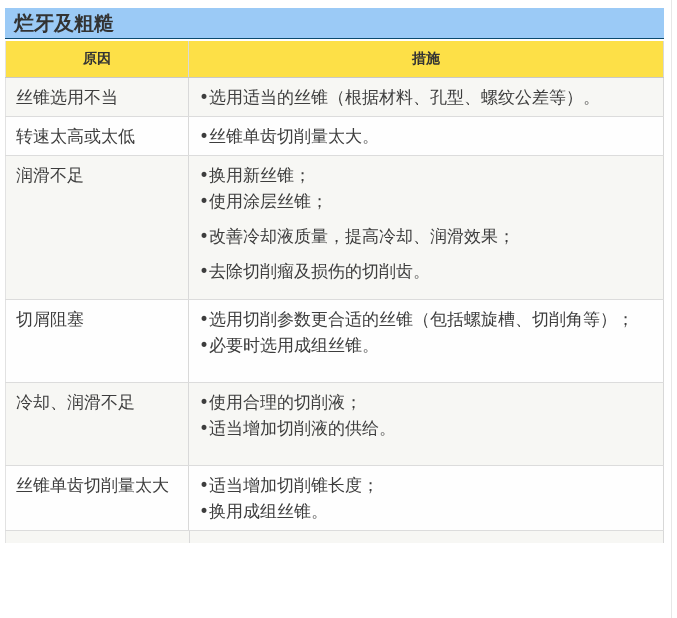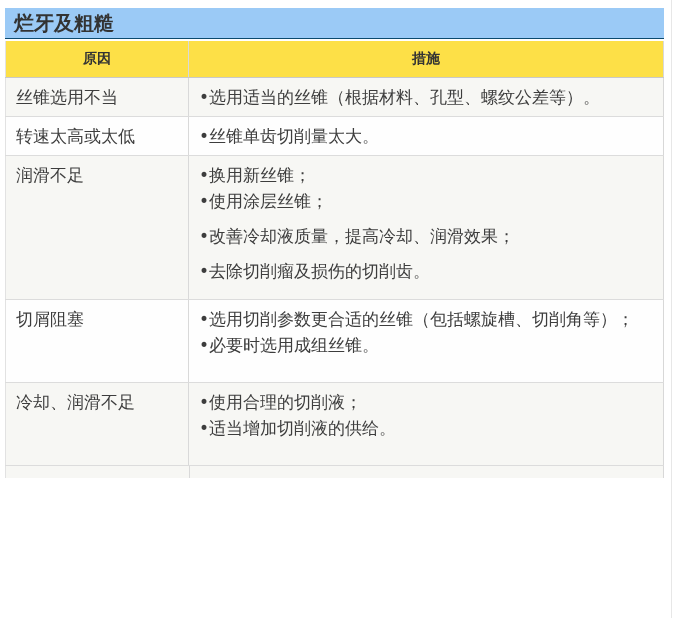--- a/index.html
+++ b/index.html
@@ -147,19 +147,26 @@
   <tr>
     <td class="cause">冷却、润滑不足</td>
     <td class="measures">
             <div class="measure-line">•使用合理的切削液；</div>
             <div class="measure-line">•适当增加切削液的供给。</div>
             <div class="measure-line blank"></div>
             <div class="measure-line blank"></div>
           </td>
   </tr>
 
+  <tr>
+    <td class="cause">丝锥单齿切削量太大</td>
+    <td class="measures">
+            <div class="measure-line">•适当增加切削锥长度；</div>
+            <div class="measure-line">•换用成组丝锥。</div>
+          </td>
+  </tr>
 </tbody>
   </table>
   <div class="partial-row">
     <div class="left-stub"></div>
     <div class="right-stub"></div>
   </div>
 </div>
 
 </body></html>

